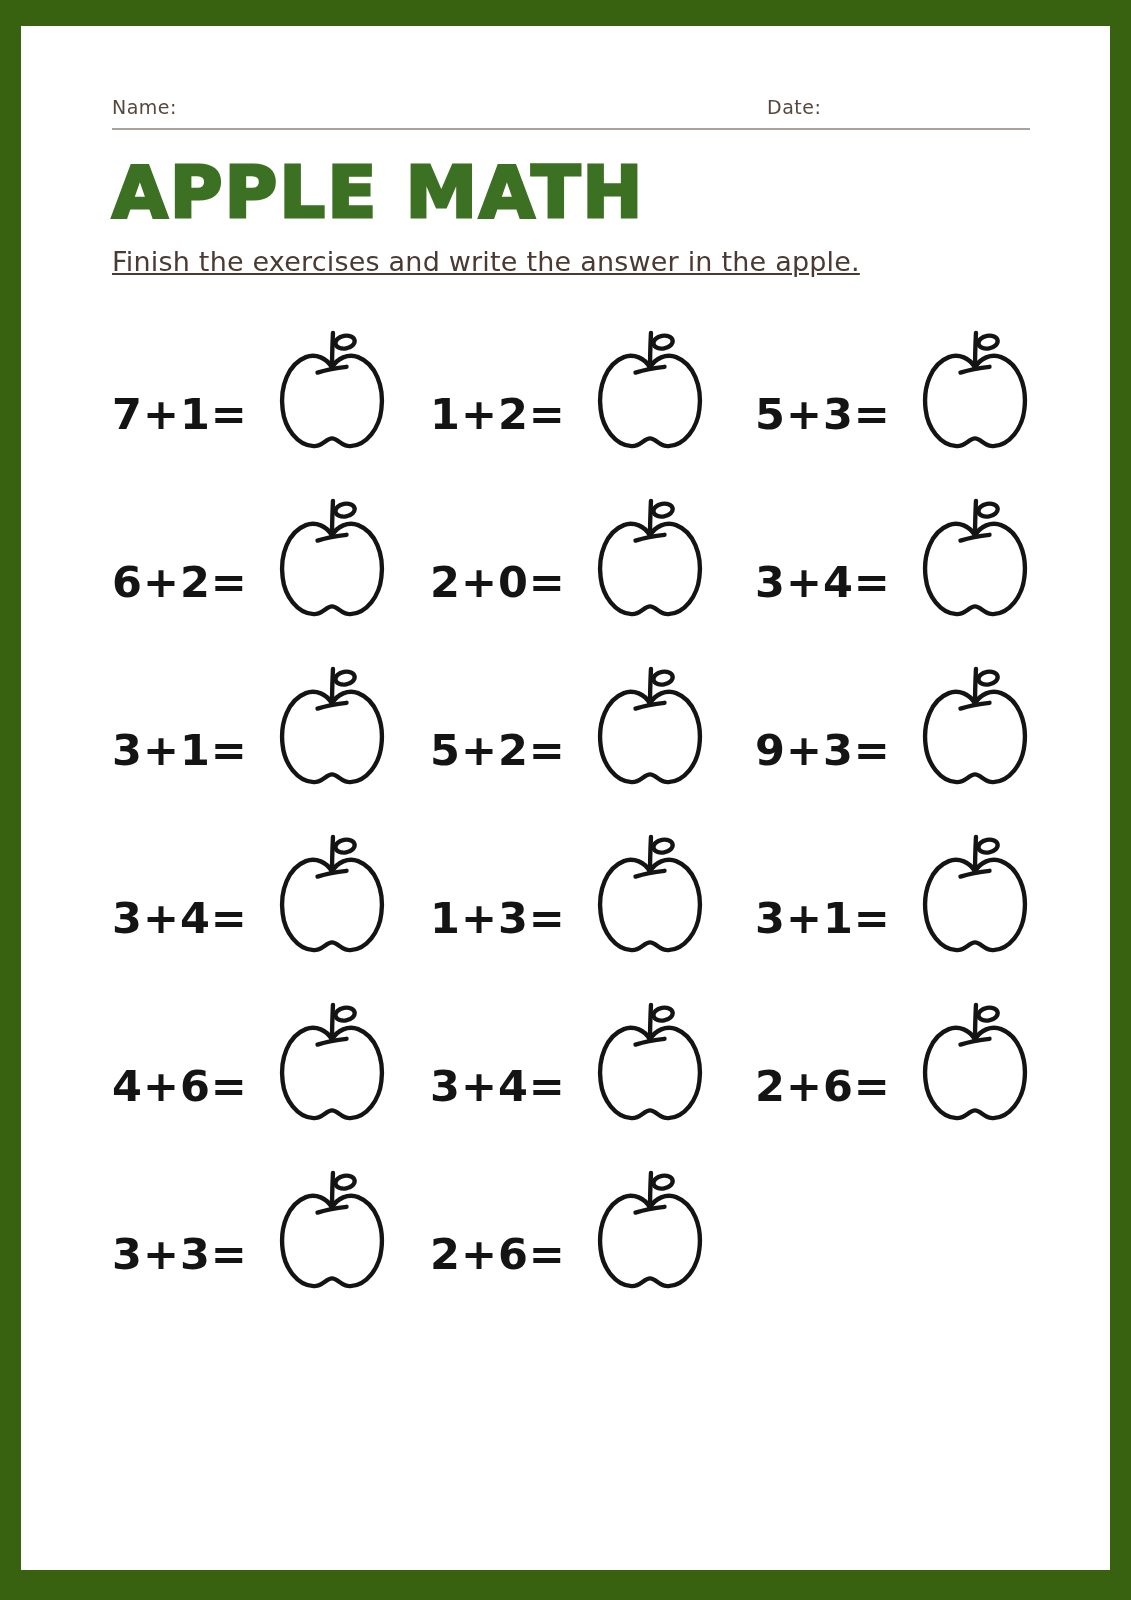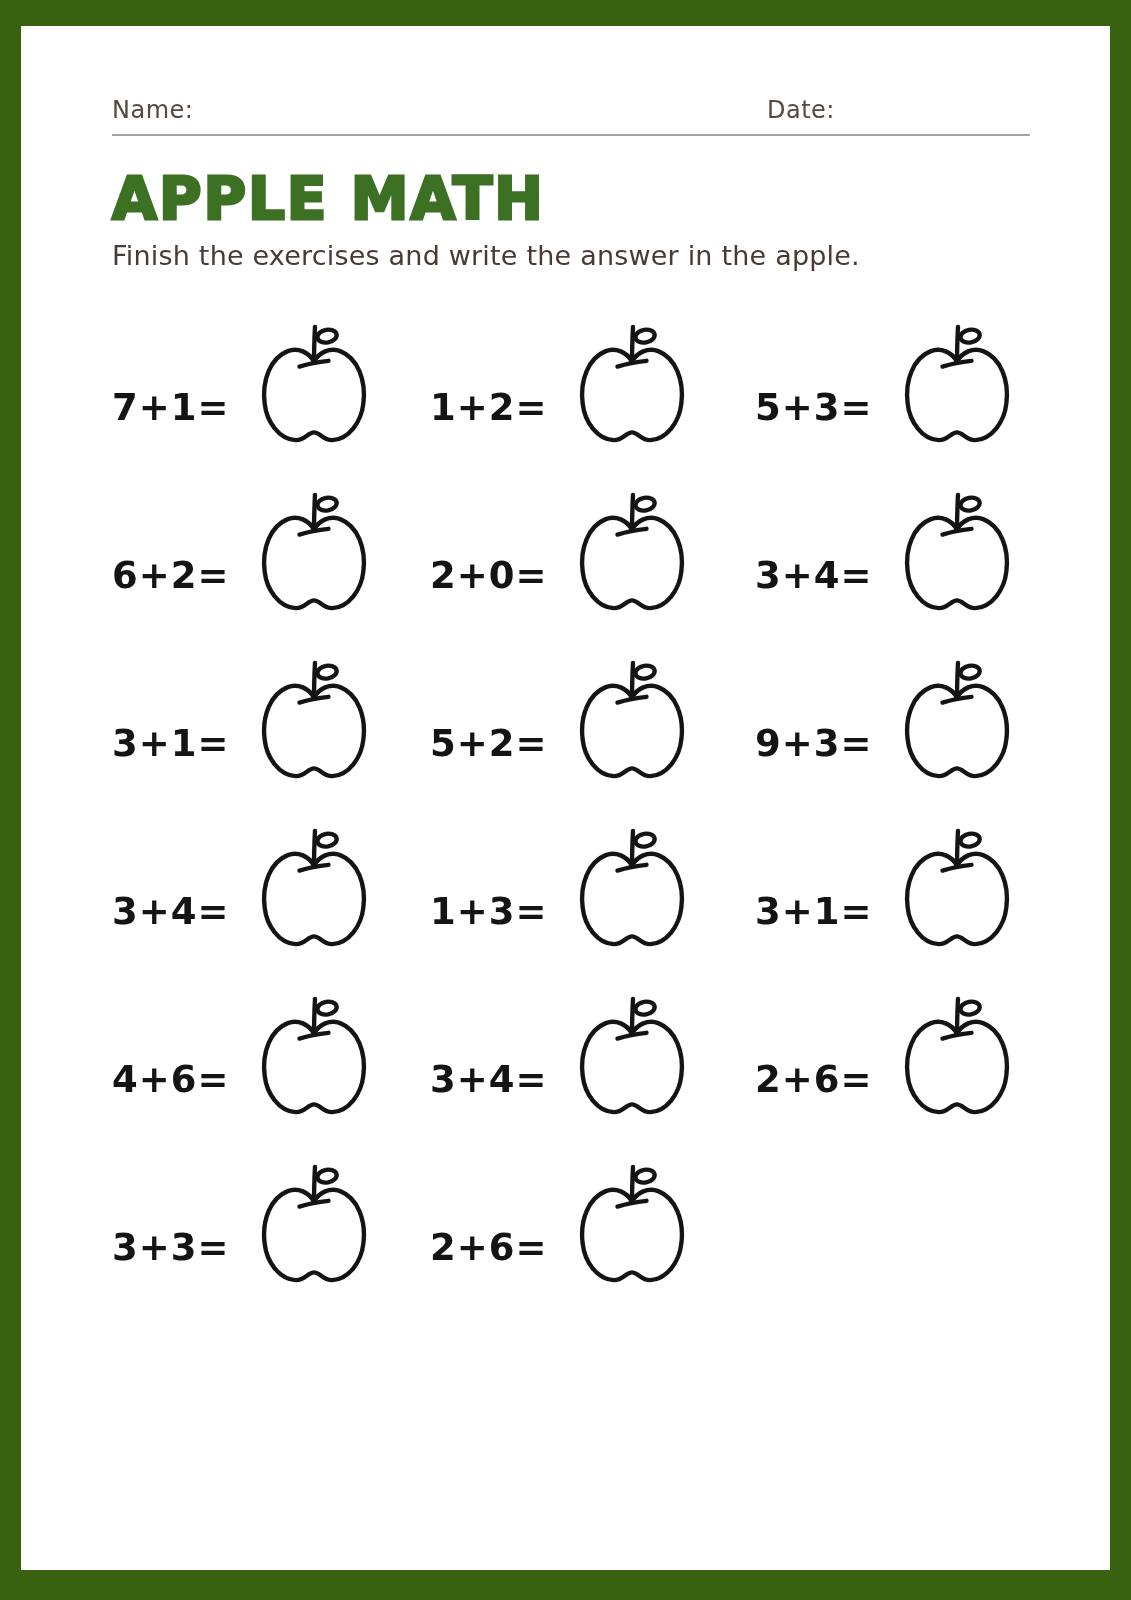--- a/index.html
+++ b/index.html
@@ -23,59 +23,60 @@
     top:26px;left:21px;right:21px;bottom:30px;
     background:var(--page_white);
     padding:70px 80px 0 91px;
     overflow:hidden;
   }
   .header-row{
     display:flex;
     align-items:flex-end;
   }
   .label{
-    font-size:24px;
+    font-size:19px;
     color:var(--label_brown);
     letter-spacing:0.5px;
   }
   .label-name{flex:0 0 655px;}
   .header-line{
     border:none;
     border-top:2px solid var(--line_gray);
     margin-top:10px;
   }
   .title{
-    margin-top:34px;
-    font-size:58px;
+    margin-top:26px;
+    font-size:72px;
     line-height:1.0;
     font-weight:bold;
     letter-spacing:2px;
     color:var(--title_green);
     -webkit-text-stroke:3px var(--title_green);
     white-space:nowrap;
   }
   .subtitle{
-    margin-top:12px;
+    margin-top:18px;
     font-size:27px;
     color:var(--subtitle_brown);
     letter-spacing:0.2px;
+    text-decoration:underline;
   }
   .grid{
     margin-top:30px;
     display:grid;
     grid-template-columns:318px 325px 1fr;
   }
   .cell{
     height:168px;
     display:flex;
     align-items:center;
     gap:24px;
   }
   .expr{
-    font-size:37px;
+    font-size:43px;
     font-weight:bold;
     color:var(--expression_black);
     letter-spacing:1px;
     min-width:116px;
     white-space:nowrap;
     margin-top:45px;
   }
   .apple{
     width:120px;
     height:126px;

